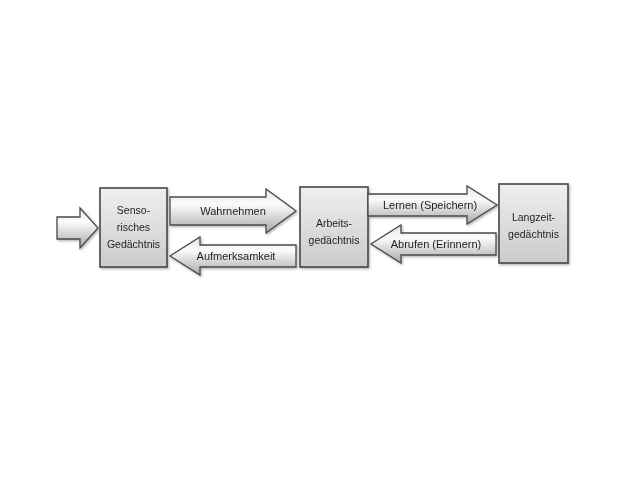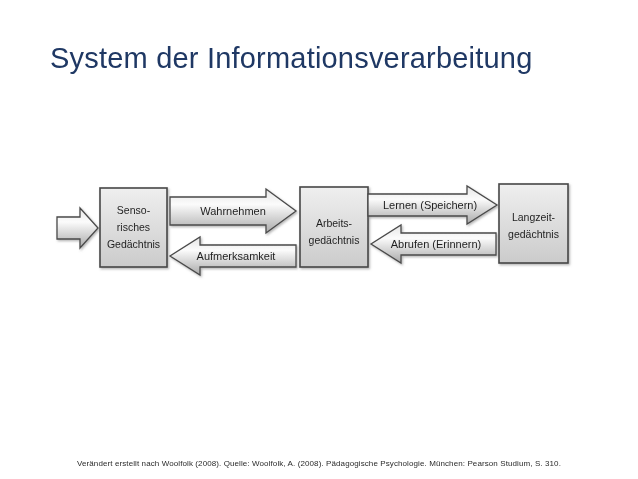--- a/index.html
+++ b/index.html
@@ -57,21 +57,20 @@
     font-size: 8px;
     color: #2b2b2b;
     letter-spacing: 0.1px;
   }
 </style>
 </head>
 <body>
 
 <div class="slide">
 
-  <h1 class="title">System der Informationsverarbeitung</h1>
 
   <svg class="diagram" width="638" height="479" viewBox="0 0 638 479" xmlns="http://www.w3.org/2000/svg">
     <defs>
       <linearGradient id="gBox" x1="0" y1="0" x2="0" y2="1">
         <stop offset="0" stop-color="#efefef"></stop>
         <stop offset="1" stop-color="#cbcbcb"></stop>
       </linearGradient>
       <linearGradient id="gArrow" x1="0" y1="0" x2="0" y2="1">
         <stop offset="0" stop-color="#e6e6e6"></stop>
         <stop offset="0.35" stop-color="#fbfbfb"></stop>
@@ -119,15 +118,14 @@
       <text class="arrow-label" x="436" y="248" text-anchor="middle">Abrufen (Erinnern)</text>
     </g>
 
     <g>
       <rect class="shape-box" filter="url(#soft)" x="499" y="184" width="69" height="79"></rect>
       <text class="box-label" x="533.5" y="221" text-anchor="middle">Langzeit-</text>
       <text class="box-label" x="533.5" y="238" text-anchor="middle">gedächtnis</text>
     </g>
   </svg>
 
-  <div class="footer">Verändert erstellt nach Woolfolk (2008). Quelle: Woolfolk, A. (2008). Pädagogische Psychologie. München: Pearson Studium, S. 310.</div>
 
 </div>
 
 </body></html>

